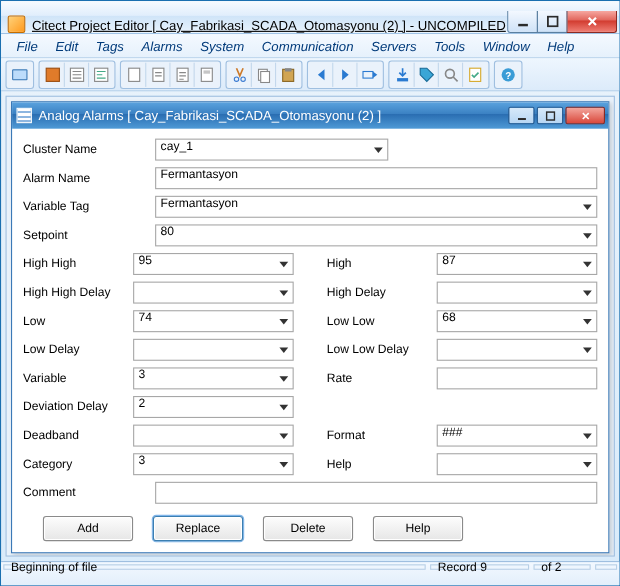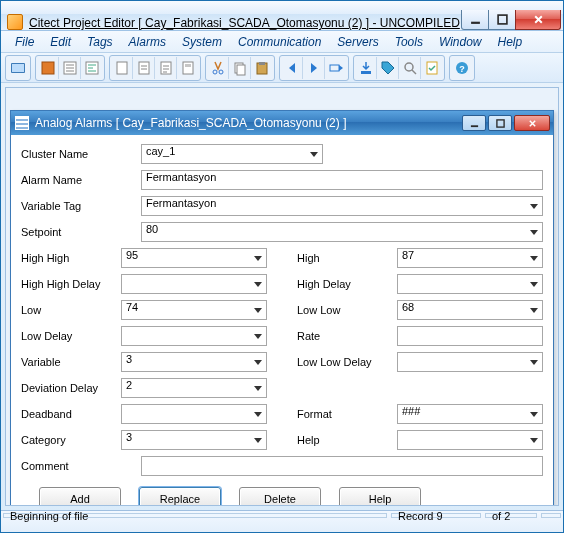--- a/index.html
+++ b/index.html
@@ -102,21 +102,20 @@
     overflow:hidden;
   }
   .inner-window {
     position:absolute;
     left:4px; top:4px; right:4px;
     border:1px solid #3b79b7;
     background:#fff;
     box-shadow: 2px 2px 4px rgba(0,0,0,0.15);
     display:flex;
     flex-direction:column;
-    margin-top:18px;
   }
   .inner-titlebar {
     height:24px;
     background: linear-gradient(to bottom,#5aa2de,#3a80c2 45%,#2a6eb2 46%,#4f9ad6);
     display:flex; align-items:center; color:#fff;
     padding-left:4px;
   }
   .inner-titlebar .inner-icon {
     width:14px; height:14px; margin-right:6px;
     background: repeating-linear-gradient(to bottom,#fff,#fff 2px,#8db6e0 2px,#8db6e0 4px);
@@ -396,21 +395,21 @@
                 <path d="M2 2L8 8M8 2L2 8" stroke="#fff" stroke-width="1.6"></path>
               </svg>
             </div>
         </div>
       </div>
 
       <div class="form-area">
 
         <div class="form-row">
           <div class="lbl">Cluster Name</div>
-          <div class="fld drop" style="width:182px">cay_1</div>
+          <div class="fld drop" style="width:212px">cay_1</div>
         </div>
         <div class="form-row">
           <div class="lbl">Alarm Name</div>
           <div class="fld wide">Fermantasyon</div>
         </div>
         <div class="form-row">
           <div class="lbl">Variable Tag</div>
           <div class="fld drop wide">Fermantasyon</div>
         </div>
         <div class="form-row">
@@ -462,26 +461,26 @@
               </div>
             <div class="form-row">
                 <div class="lbl">High Delay</div>
                 <div class="fld drop"></div>
               </div>
             <div class="form-row">
                 <div class="lbl">Low Low</div>
                 <div class="fld drop">68</div>
               </div>
             <div class="form-row">
+                <div class="lbl">Low Low Delay</div>
+                <div class="fld drop"></div>
+              </div>
+            <div class="form-row">
                 <div class="lbl">Rate</div>
                 <div class="fld"></div>
-              </div>
-            <div class="form-row">
-                <div class="lbl">Low Low Delay</div>
-                <div class="fld drop"></div>
               </div>
             <div class="form-row" style="visibility:hidden">
                 <div class="lbl"></div>
                 <div class="fld"></div>
               </div>
             <div class="form-row">
                 <div class="lbl">Format</div>
                 <div class="fld drop">###</div>
               </div>
             <div class="form-row">

